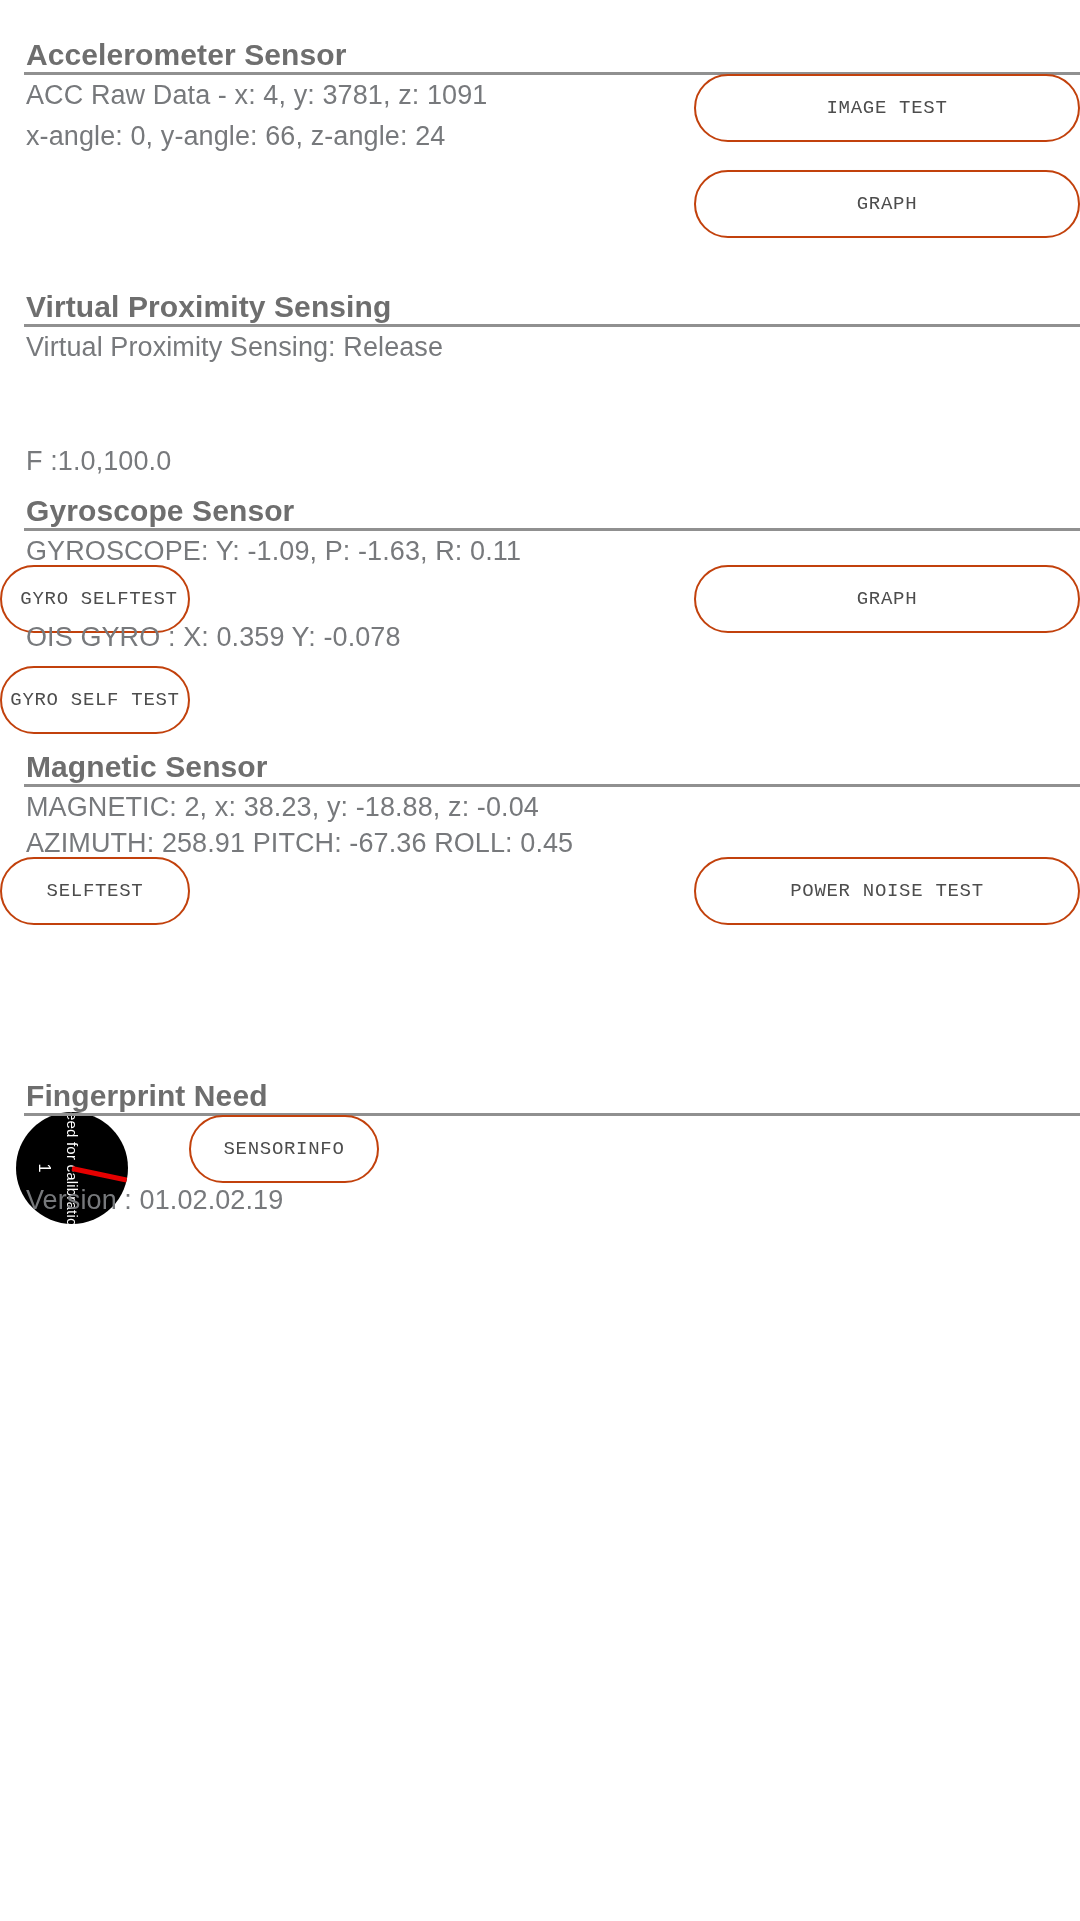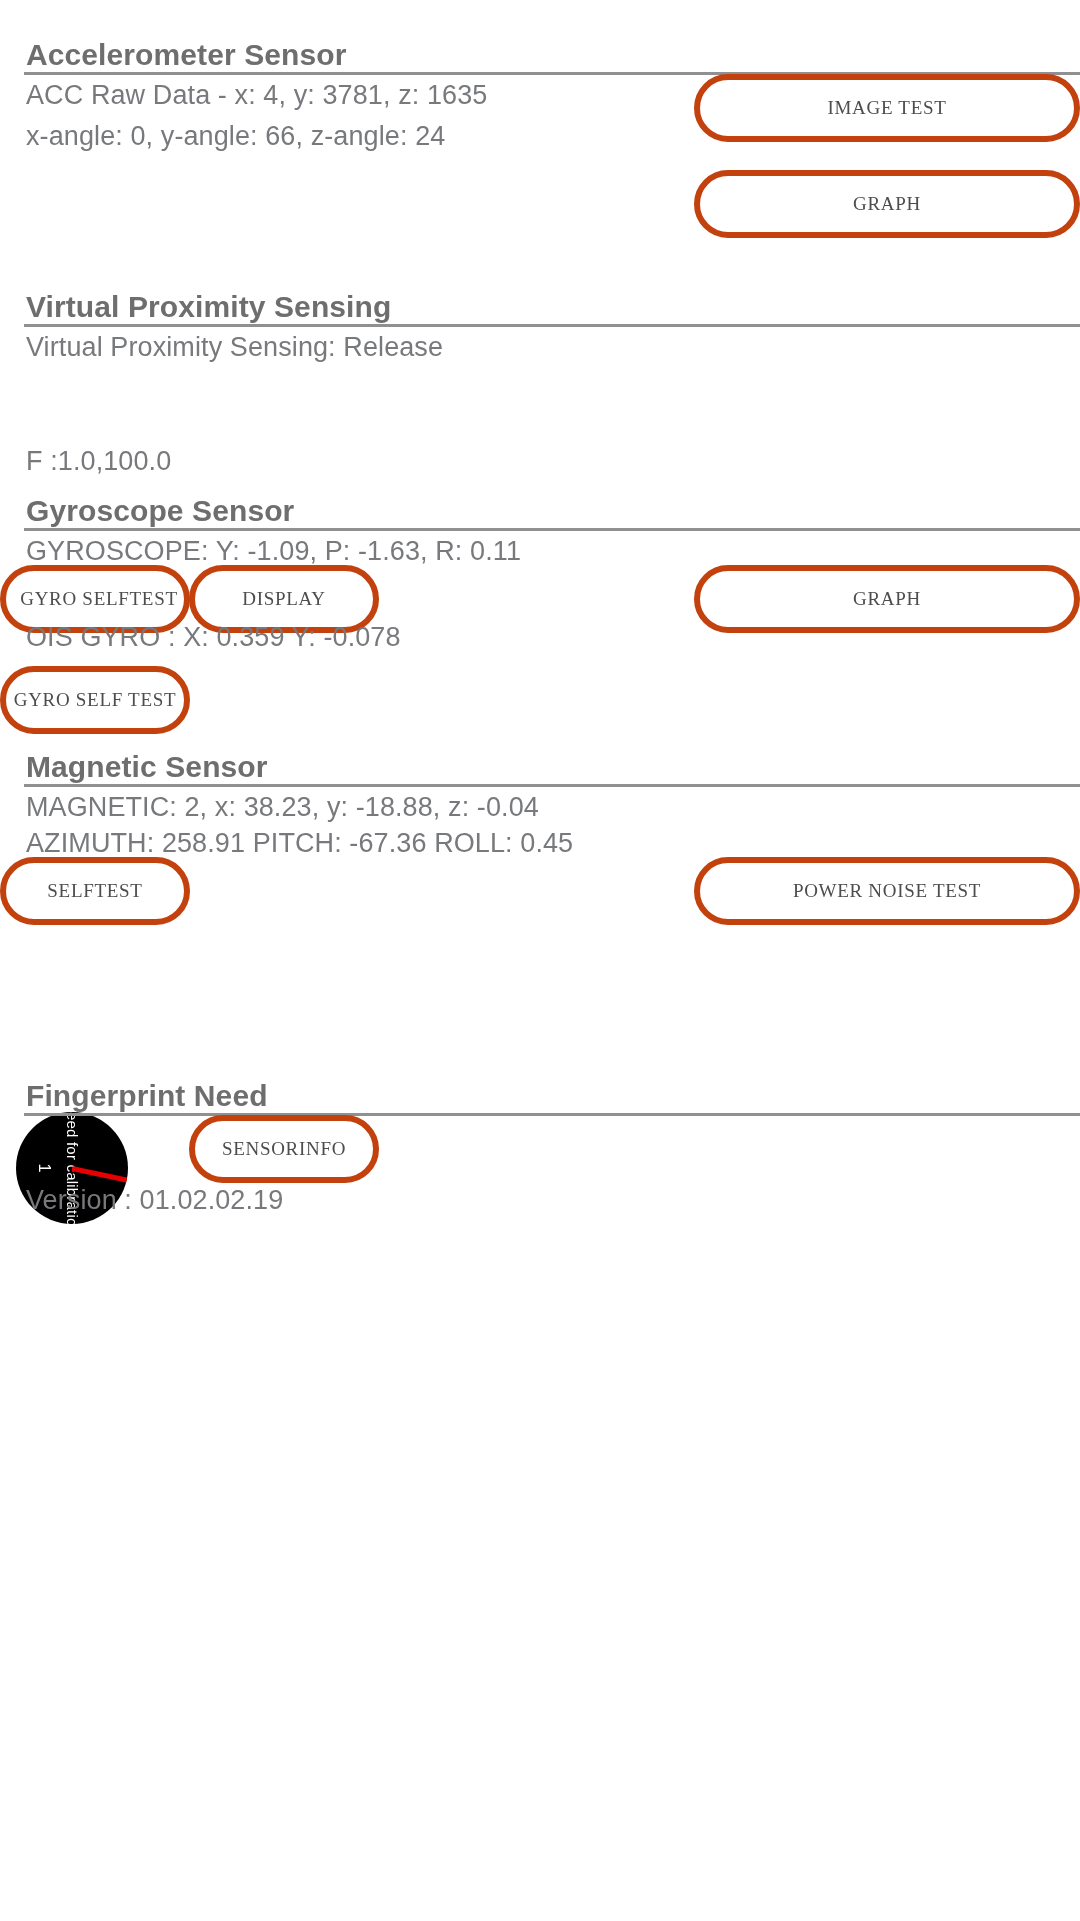--- a/index.html
+++ b/index.html
@@ -45,25 +45,25 @@
     font-size: 27px;
     color: #77797c;
     white-space: nowrap;
     letter-spacing: 0.1px;
   }
 
   
   .btn {
     position: absolute;
     height: 68px;
-    border: 6px solid #c2410c;
+    border: 2px solid #c2410c;
     border-radius: 34px;
     background: #ffffff;
     color: #4d4d4d;
-    font-family: Liberation Serif, serif;
+    font-family: Liberation Mono, monospace;
     font-size: 19px;
     letter-spacing: 0.7px;
     display: flex;
     align-items: center;
     justify-content: center;
     text-align: center;
     box-shadow: 0 0 0 0.5px rgba(0,0,0,0.012);
     white-space: nowrap;
     overflow: hidden;
   }
@@ -120,39 +120,38 @@
   }
 </style>
 </head>
 <body>
 
 <div class="screen">
 
   <div class="section-title" style="top:38px;">Accelerometer Sensor</div>
   <div class="rule" style="top:72px;"></div>
 
-  <div class="value-line" style="top:80px;">ACC Raw Data - x: 4, y: 3781, z: 1635</div>
+  <div class="value-line" style="top:80px;">ACC Raw Data - x: 4, y: 3781, z: 1091</div>
   <div class="value-line" style="top:121px;">x-angle: 0, y-angle: 66, z-angle: 24</div>
 
   <div class="btn btn-right" style="top:74px;">IMAGE TEST</div>
   <div class="btn btn-right" style="top:170px;">GRAPH</div>
 
   <div class="section-title" style="top:290px;">Virtual Proximity Sensing</div>
   <div class="rule" style="top:324px;"></div>
 
   <div class="value-line" style="top:332px;">Virtual Proximity Sensing: Release</div>
   <div class="value-line" style="top:446px;text-align:right;">F :1.0,100.0</div>
 
   <div class="section-title" style="top:494px;">Gyroscope Sensor</div>
   <div class="rule" style="top:528px;"></div>
 
   <div class="value-line" style="top:536px;">GYROSCOPE: Y: -1.09, P: -1.63, R: 0.11</div>
 
   <div class="btn btn-left" style="top:565px;padding-left:8px;">GYRO SELFTEST</div>
-  <div class="btn btn-mid" style="top:565px;">DISPLAY</div>
   <div class="btn btn-right" style="top:565px;">GRAPH</div>
 
   <div class="value-line" style="top:622px;">OIS GYRO : X: 0.359 Y: -0.078</div>
 
   <div class="btn btn-left" style="top:666px;">GYRO SELF TEST</div>
 
   <div class="section-title" style="top:750px;">Magnetic Sensor</div>
   <div class="rule" style="top:784px;"></div>
 
   <div class="value-line" style="top:792px;">MAGNETIC: 2, x: 38.23, y: -18.88, z: -0.04</div>

